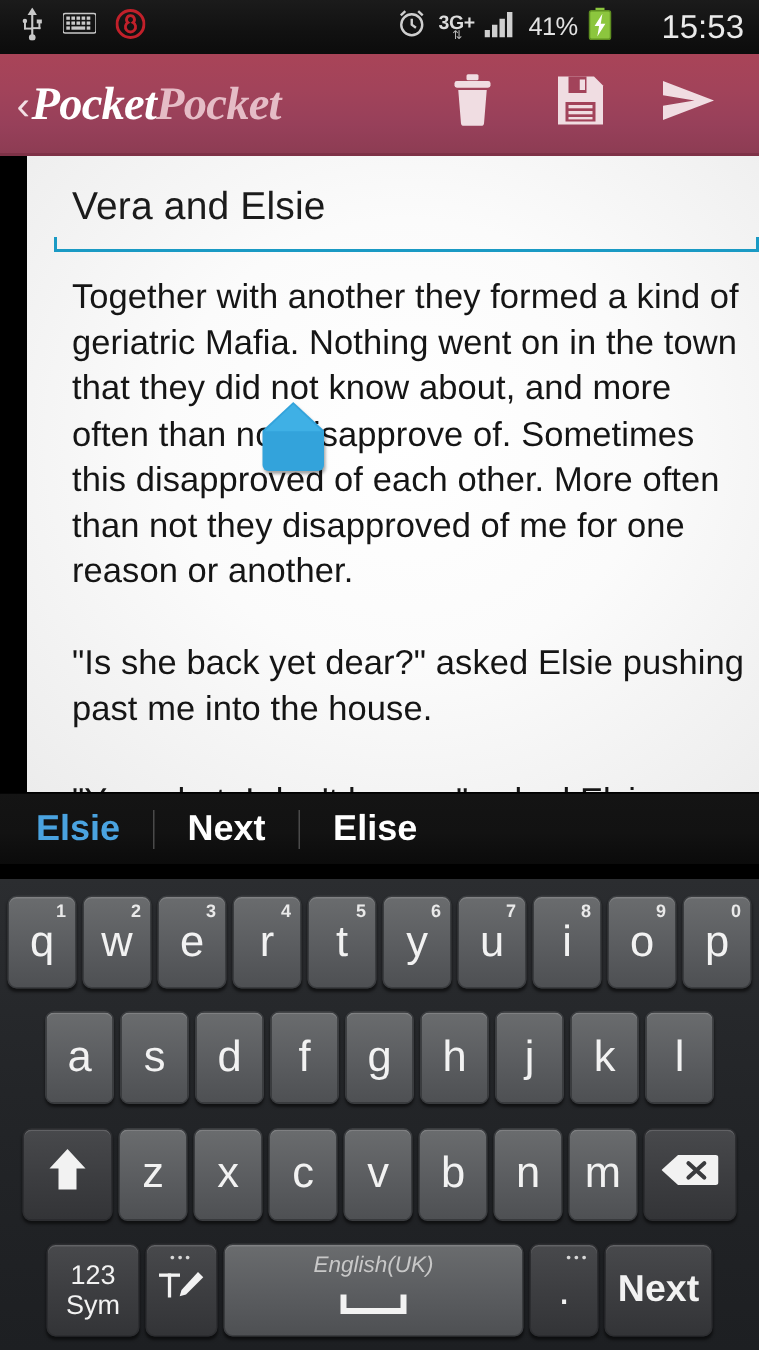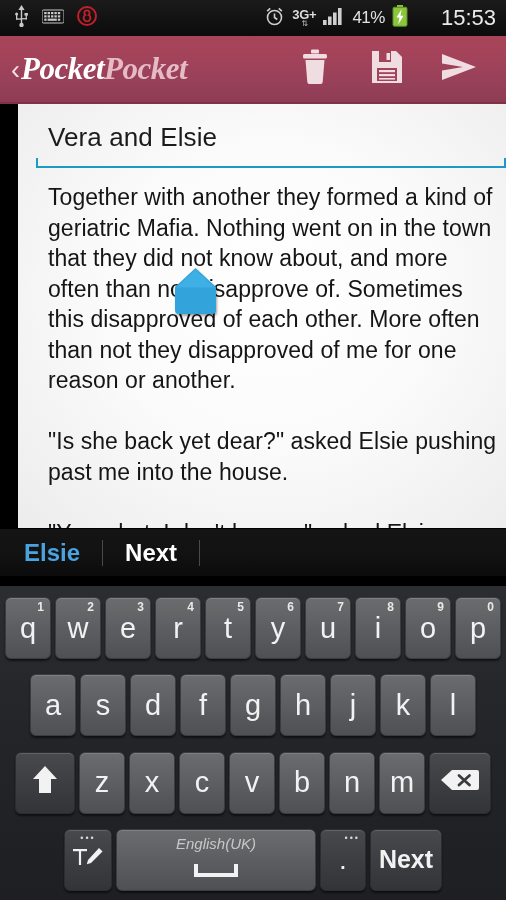--- a/index.html
+++ b/index.html
@@ -277,20 +277,21 @@
         <path d="M22.5 1.5 L41.5 19.5 L3.5 19.5 Z" fill="#3fb0e5"></path>
       </svg>
     </div>
   </div>
 
   <div class="suggest">
     <div class="sg first">Elsie</div>
     <div class="sg-div"></div>
     <div class="sg">Next</div>
     <div class="sg-div"></div>
+    <div class="sg">Elise</div>
   </div>
 
   <div class="kb">
 
     <div class="kb-row row1">
       <div class="key">
           <span class="num">1</span>
           <span>q</span>
         </div>
       <div class="key">
@@ -362,20 +363,24 @@
         <span>
           <svg width="38" height="24" viewBox="0 0 38 24">
             <path d="M11 2 L36 2 a2 2 0 0 1 2 2 L38 20 a2 2 0 0 1 -2 2 L11 22 L0 12 Z" fill="#f2f2f2"></path>
             <path d="M18 7.5 L28.5 17 M28.5 7.5 L18 17" stroke="#3a3b3e" stroke-width="2.8" stroke-linecap="round"></path>
           </svg>
         </span>
       </div>
     </div>
 
     <div class="kb-row row4">
+      <div class="key dark sym">
+        <span>123</span>
+        <span>Sym</span>
+      </div>
       <div class="key dark hand">
         <span class="dots">•••</span>
         <span>
           <svg width="32" height="28" viewBox="0 0 32 28">
               <g fill="#f2f2f2">
             <rect x="1" y="6" width="14" height="2.2"></rect>
             <rect x="6.9" y="6" width="2.2" height="16"></rect>
             <path d="M27 5 L30.5 8.5 L19 20 L14.8 21.2 L16 17 Z"></path>
           </g>
             </svg>

